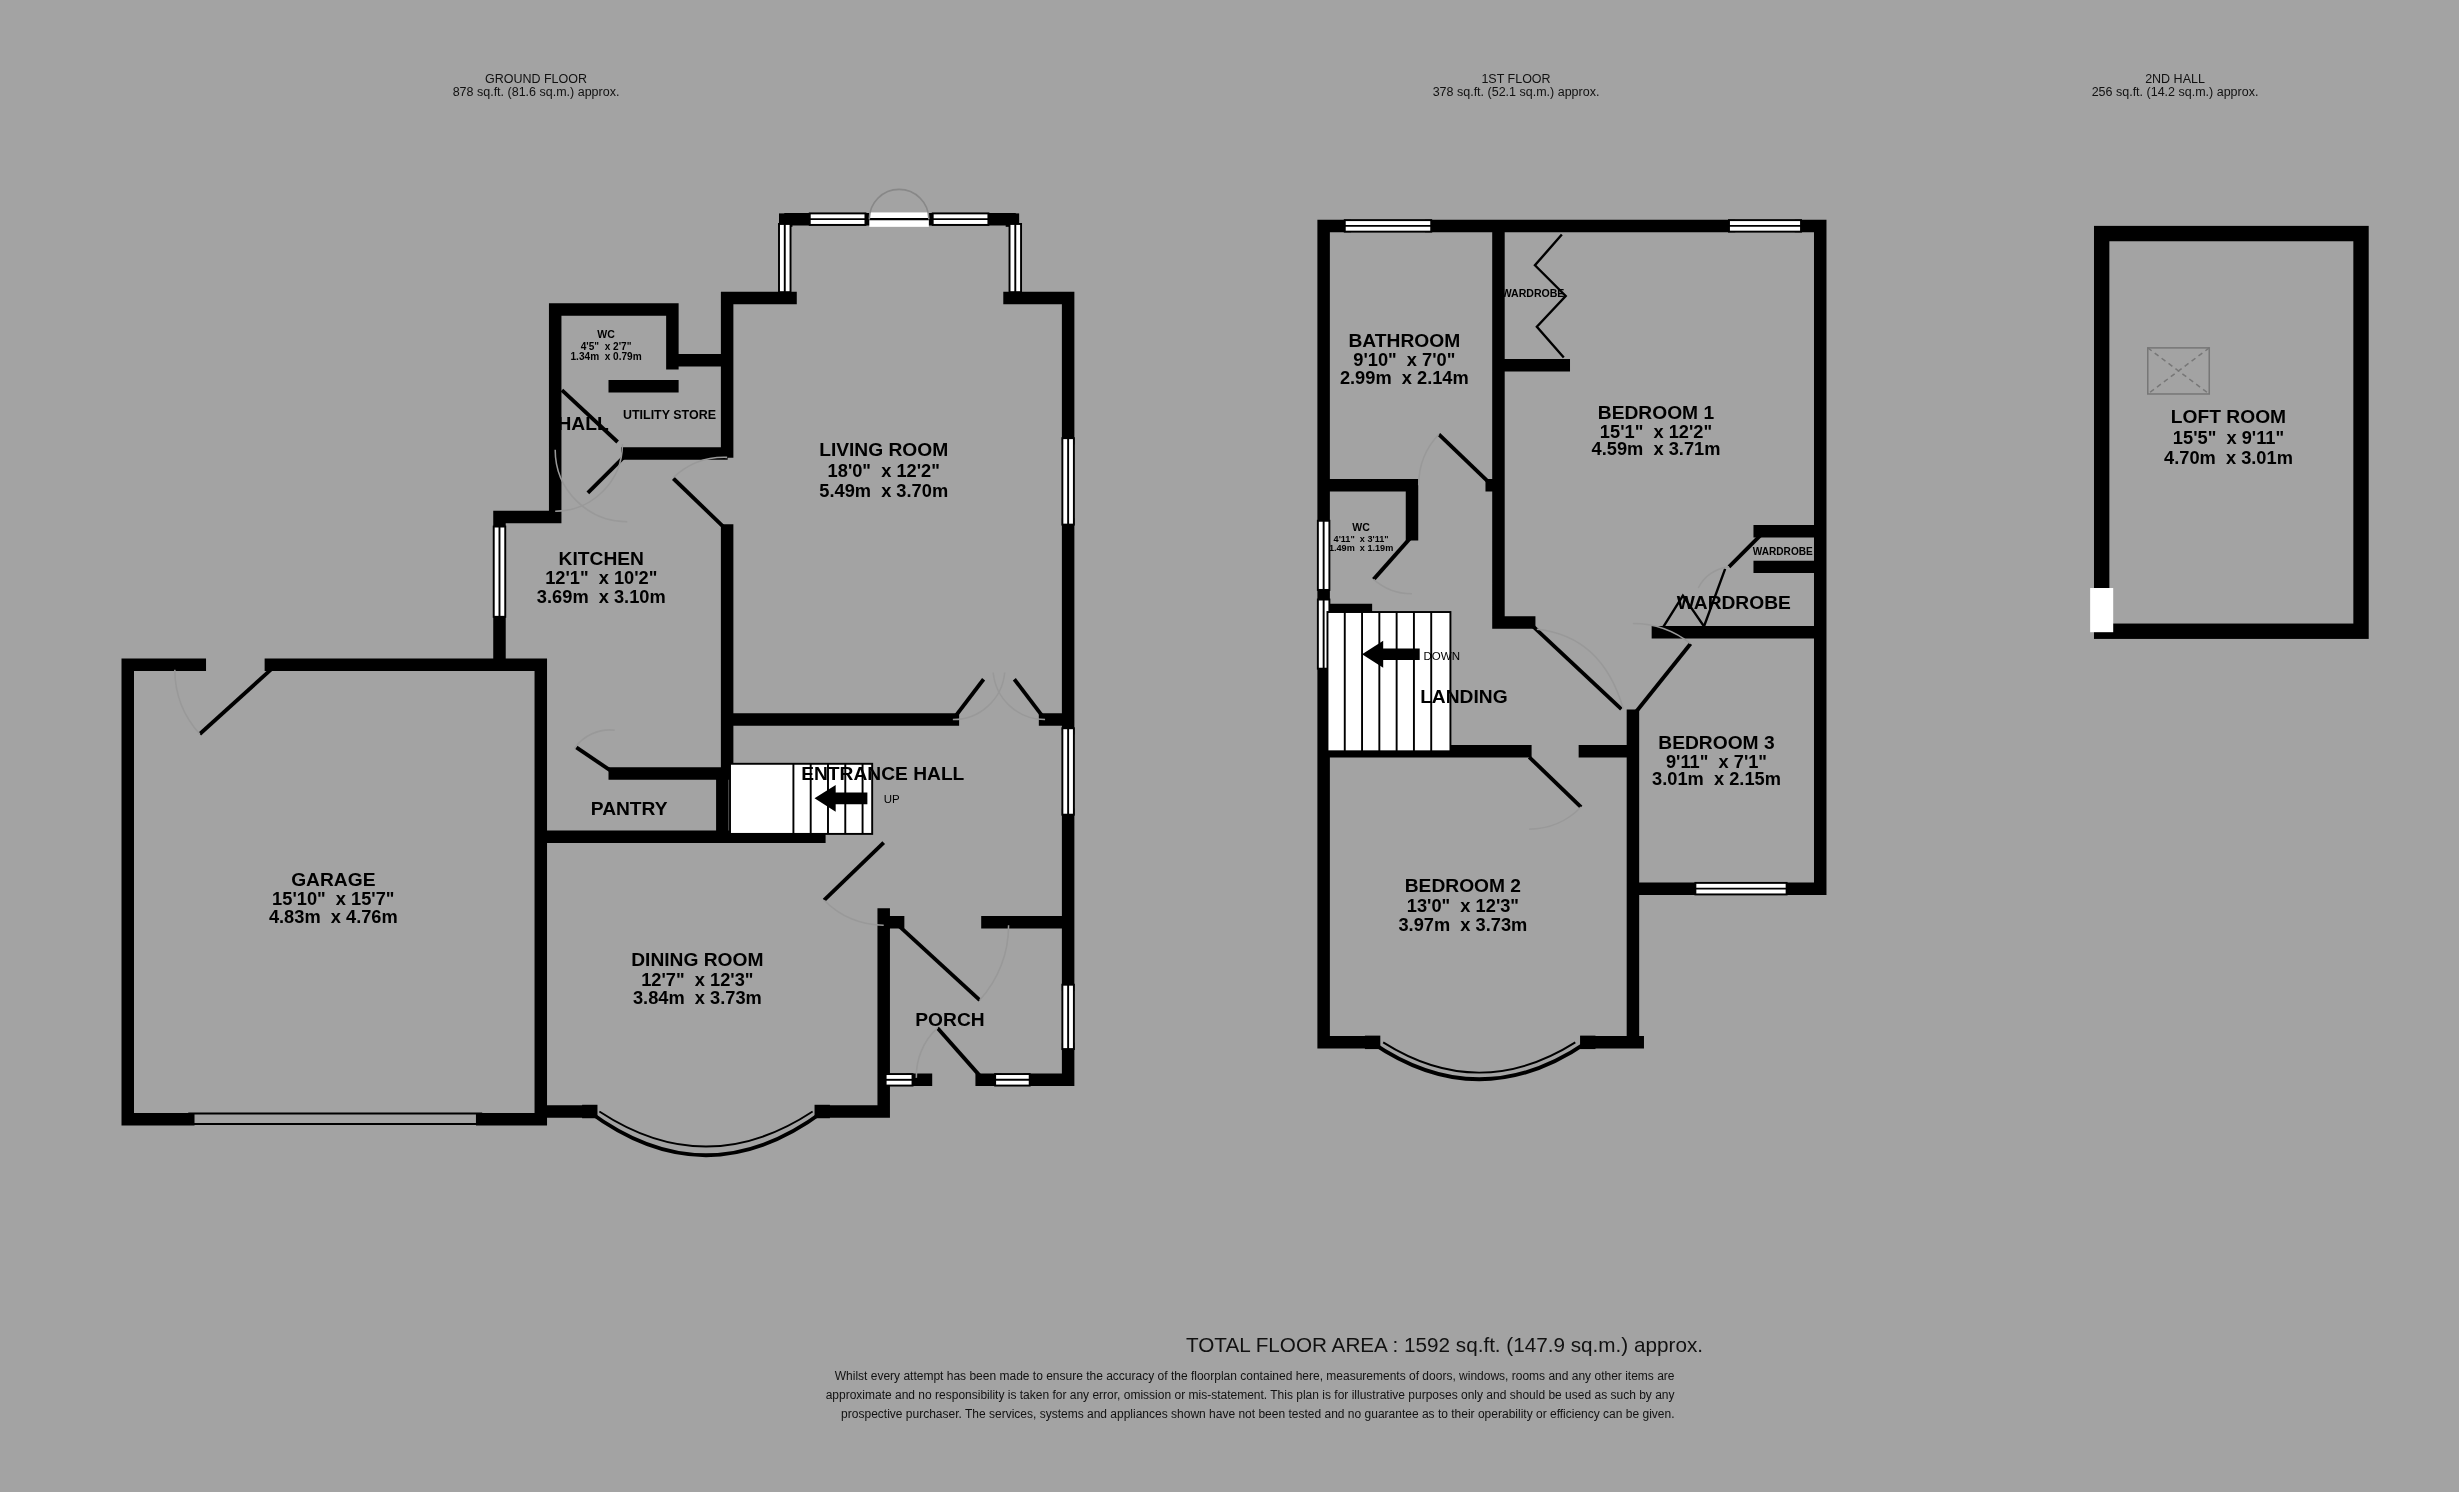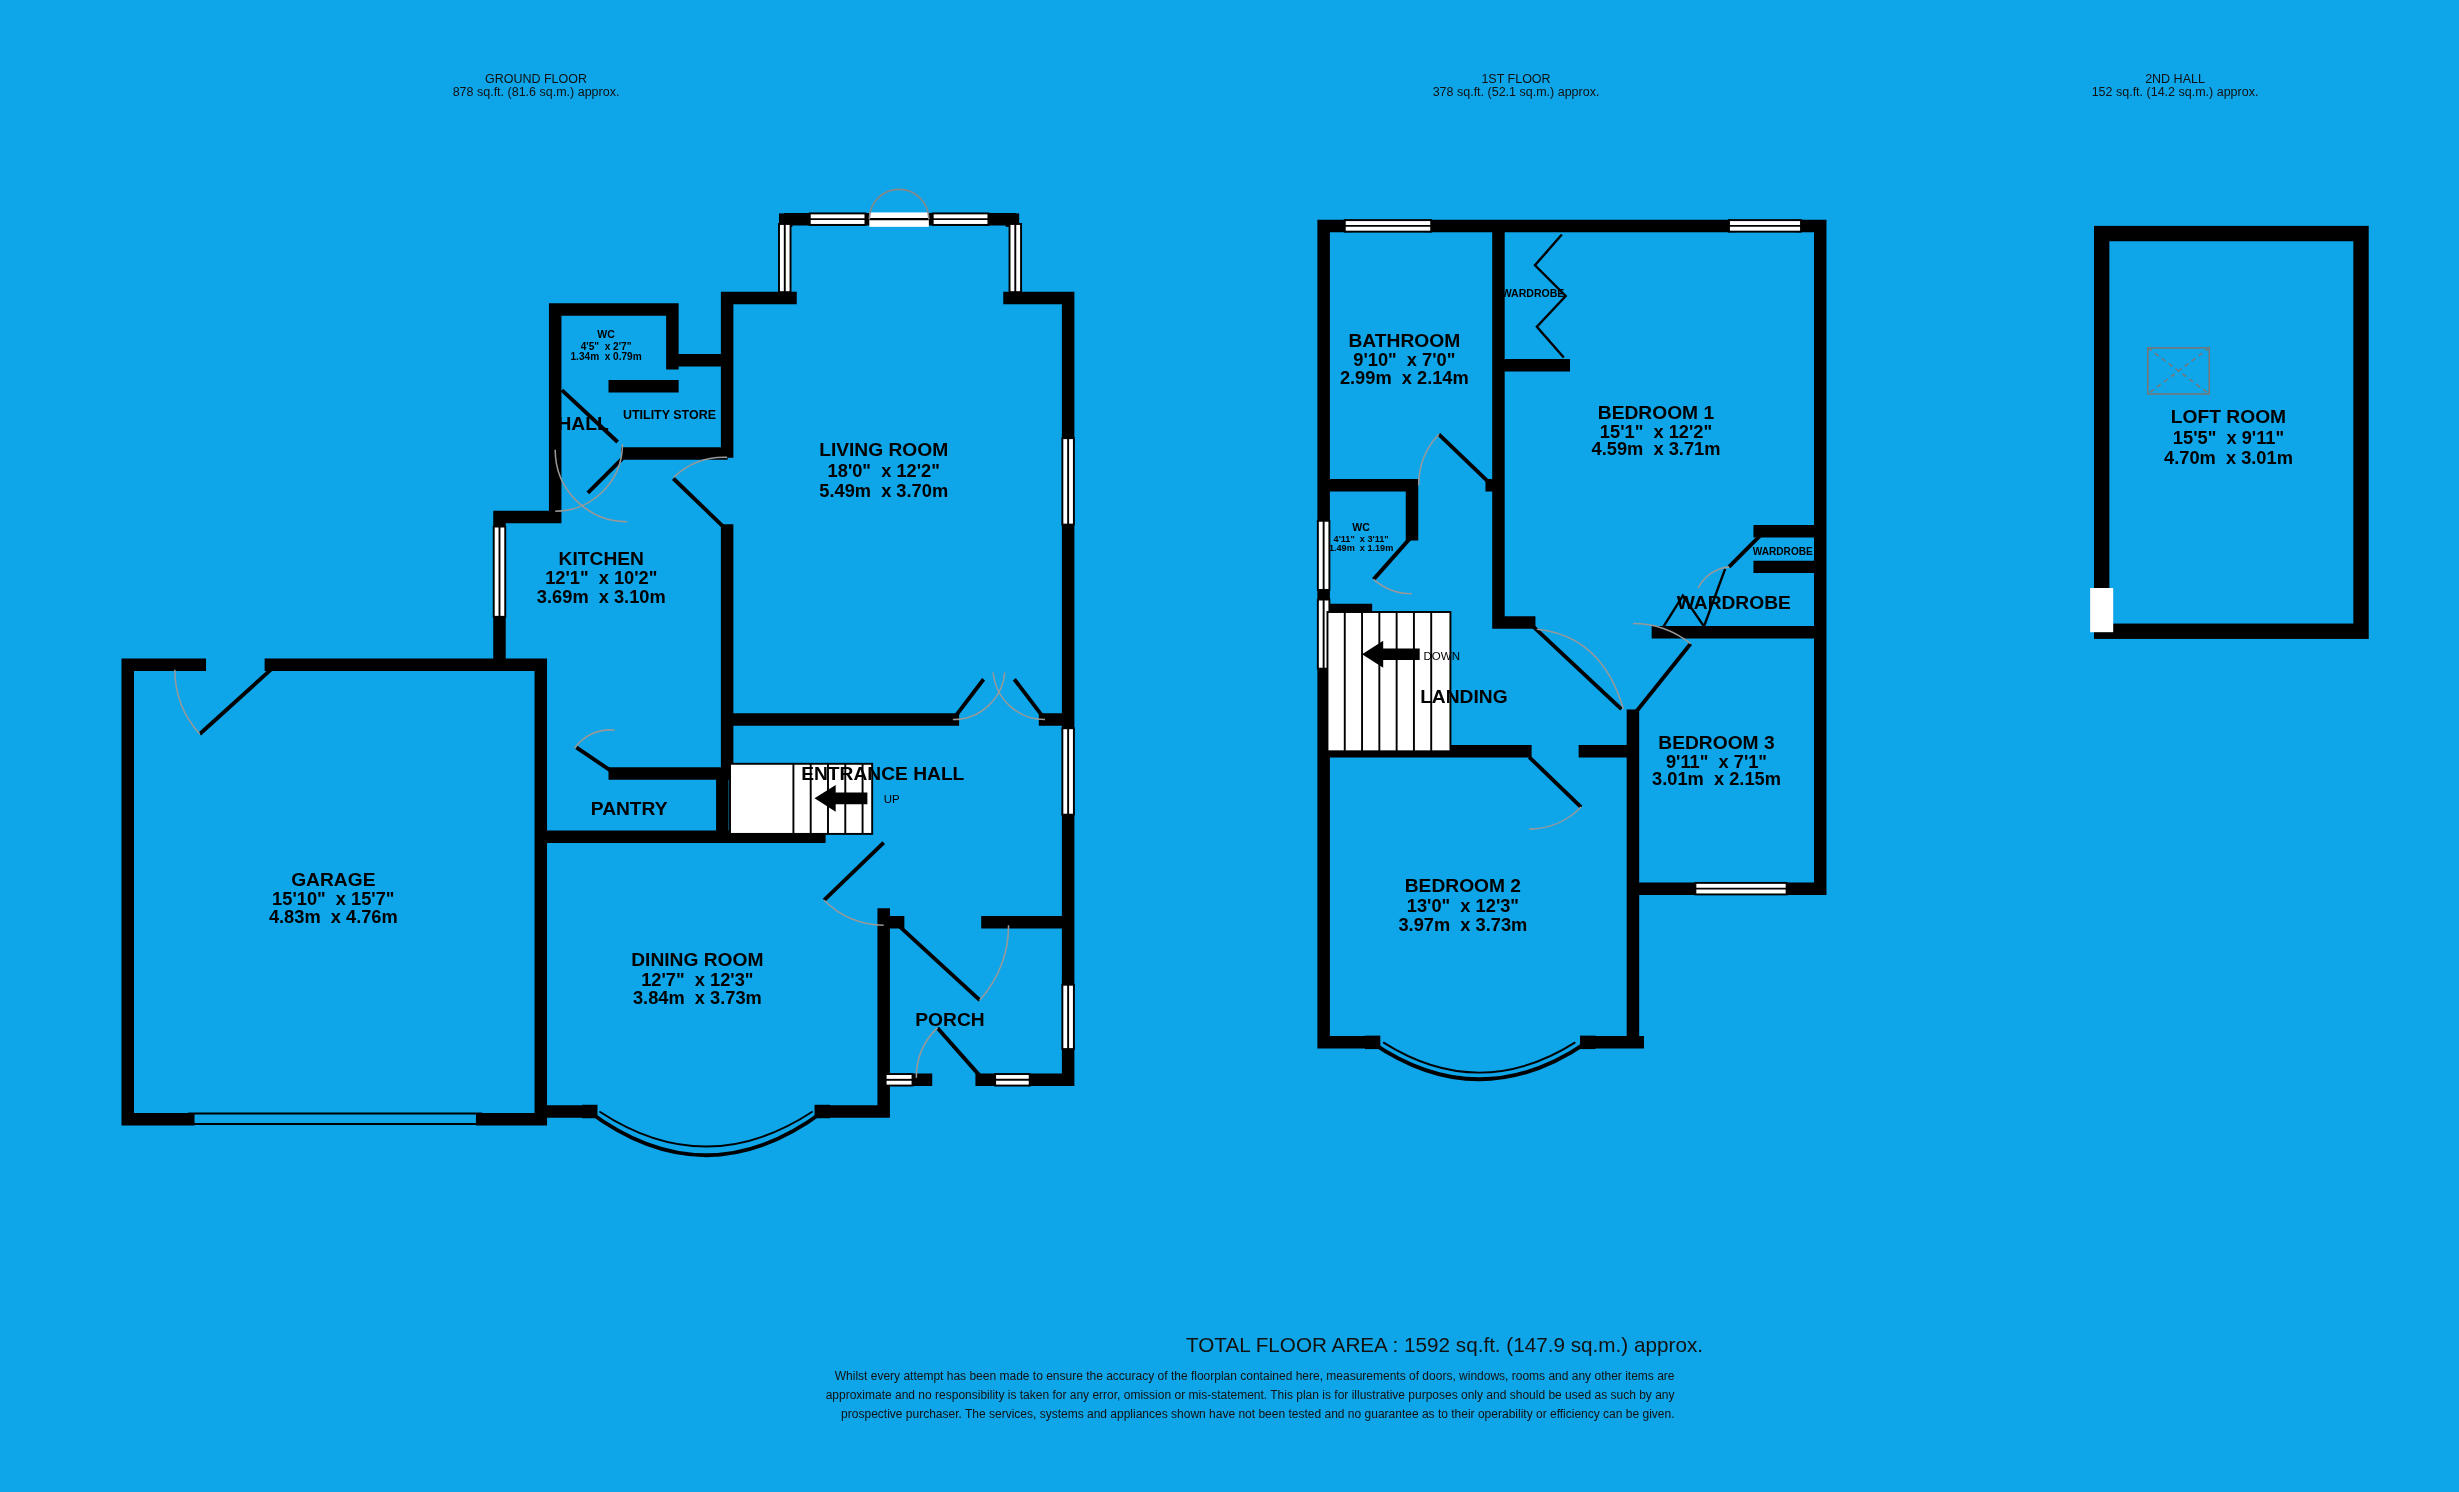--- a/index.html
+++ b/index.html
@@ -1,16 +1,16 @@
 <!DOCTYPE html>
 <html><head>
 <meta charset="utf-8">
 <style>
   html,body{margin:0;padding:0;background:#fff;}
-  .page{position:relative;width:2459px;height:1493px;background:#0ea5e9;overflow:hidden;
+  .page{position:relative;width:2459px;height:1493px;background:#a3a3a3;overflow:hidden;
         font-family:"Liberation Sans",sans-serif;color:#000;}
   .floor-header{position:absolute;top:73px;transform:translateX(-50%);text-align:center;
         font-size:12.5px;line-height:13px;color:#111;white-space:nowrap;}
   .plan{position:absolute;left:0;top:0;}
   svg text{font-family:"Liberation Sans",sans-serif;fill:#000;white-space:pre;}
   .rn{font-size:20px;font-weight:700;}
   .rd{font-size:19px;font-weight:700;}
   .s13{font-size:13px;font-weight:700;}
   .s11{font-size:11px;font-weight:700;}
   .s10{font-size:10.5px;font-weight:700;}
@@ -31,21 +31,21 @@
   <div class="floor-header" style="left:536px">
     <div>GROUND FLOOR</div>
     <div>878 sq.ft. (81.6 sq.m.) approx.</div>
   </div>
   <div class="floor-header" style="left:1516px">
     <div>1ST FLOOR</div>
     <div>378 sq.ft. (52.1 sq.m.) approx.</div>
   </div>
   <div class="floor-header" style="left:2175px">
     <div>2ND HALL</div>
-    <div>152 sq.ft. (14.2 sq.m.) approx.</div>
+    <div>256 sq.ft. (14.2 sq.m.) approx.</div>
   </div>
 
   <svg class="plan" width="2459" height="1493" viewBox="0 0 2560 1554">
 
     <g>
       <path fill="none" stroke="#000" stroke-width="13" stroke-linecap="square" d="
         M578,322 V538 M578,322 H700 M700,322 V378 M640,402 H700 M700,375 H751 M653,472 H751
         M578,538 H520 M520,538 V692
         M133,692 H208 M282,692 H563 M133,692 V1165 M133,1165 H196 M502,1165 H563 M563,692 V1165
         M757,310 V470 M757,552 V805

